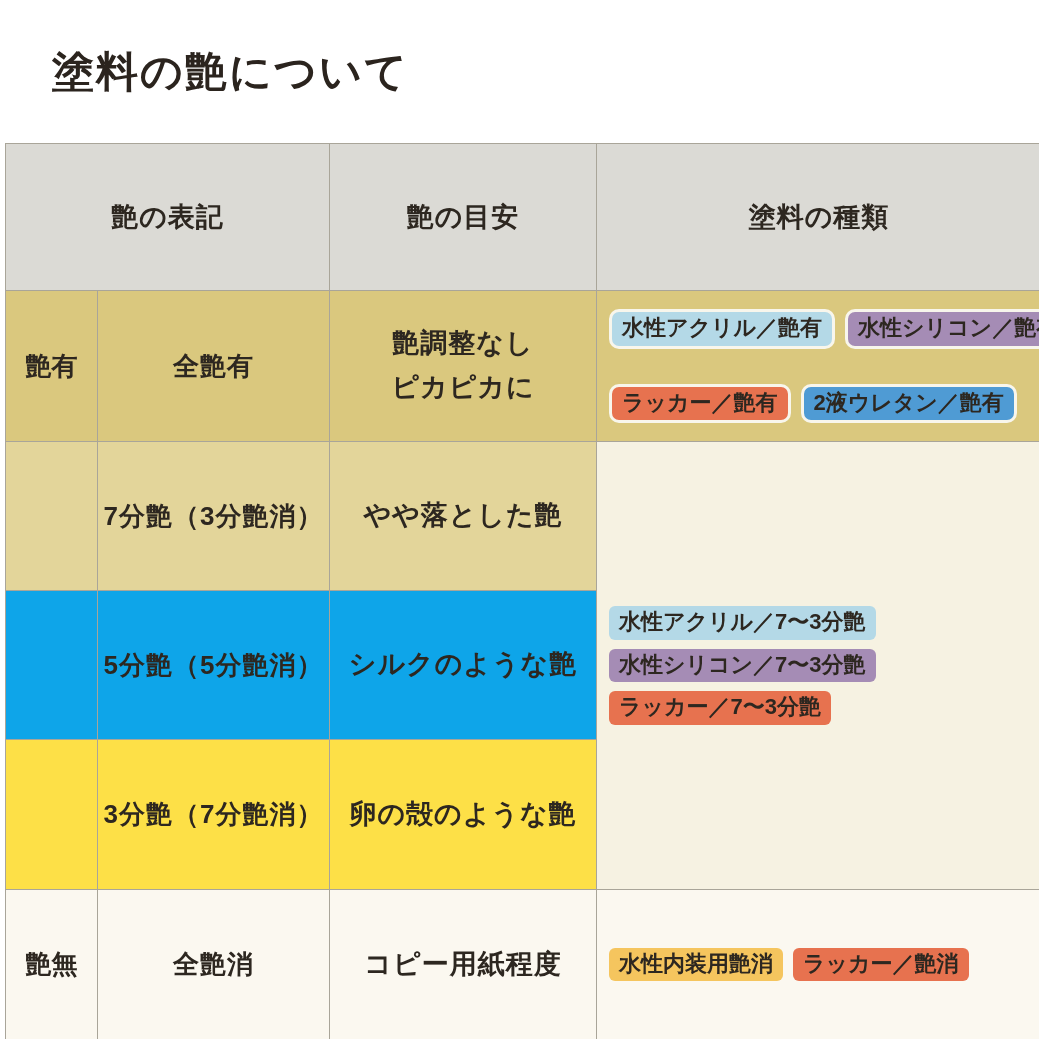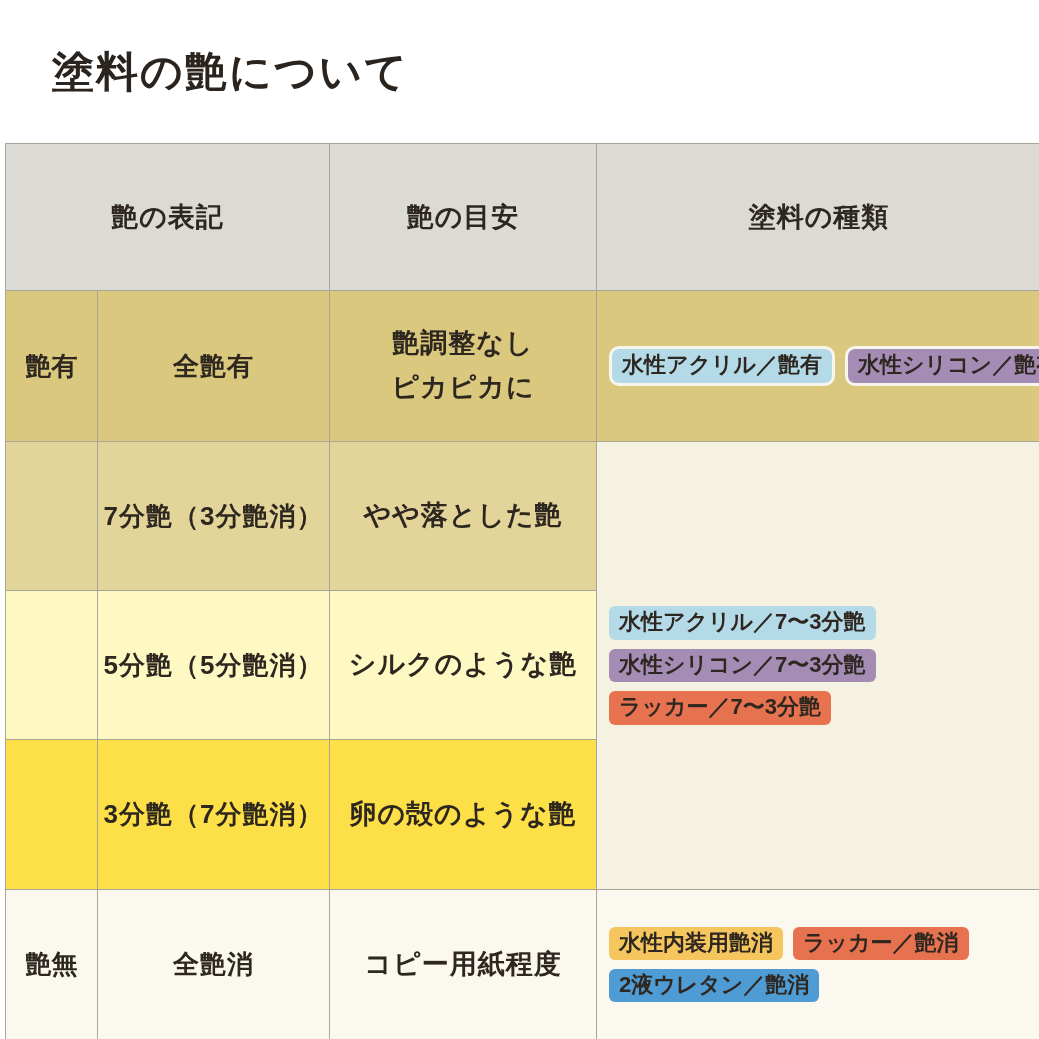--- a/index.html
+++ b/index.html
@@ -20,21 +20,21 @@
     border-top:1px solid #a9a599;border-left:1px solid #a9a599;
   }
   .cell{
     border-right:1px solid #a9a599;border-bottom:1px solid #a9a599;
     display:flex;align-items:center;justify-content:center;
     box-sizing:border-box;text-align:center;
   }
   .hdr{background:#dbdad5;font-size:27px;font-weight:bold;letter-spacing:1px;}
   .r-gloss{background:#dac87e;}
   .r-g7{background:#e3d59a;}
-  .r-g5{background:#fef9c3;text-align:right;}
+  .r-g5{background:#0ea5e9;text-align:right;}
   .r-g3{background:#fde047;}
   .r-matte{background:#fbf8f0;}
   .merged-types{background:#f6f2e2;}
   .cat{font-size:26px;font-weight:bold;}
   .body-txt{font-size:26px;font-weight:bold;letter-spacing:1px;}
   .guide-txt{font-size:27px;font-weight:bold;letter-spacing:1px;line-height:1.62;}
   .tags-cell{
     flex-direction:column;align-items:flex-start;justify-content:center;
     padding-left:12px;gap:9px;
   }
@@ -63,20 +63,24 @@
     <div>
       <div>艶調整なし</div>
       <div>ピカピカに</div>
     </div>
   </div>
   <div class="cell r-gloss tags-cell" style="grid-row:2;grid-column:4;gap:35px;">
     <div class="tag-line">
       <span class="tag outlined" style="background: rgb(180, 217, 231);">水性アクリル／艶有</span>
       <span class="tag outlined" style="background: rgb(165, 140, 181);">水性シリコン／艶有</span>
     </div>
+    <div class="tag-line">
+      <span class="tag outlined" style="background: rgb(231, 114, 79);">ラッカー／艶有</span>
+      <span class="tag outlined" style="background: rgb(79, 155, 212);">2液ウレタン／艶有</span>
+    </div>
   </div>
 
   <div class="cell r-g7" style="grid-row:3;grid-column:1;"></div>
   <div class="cell r-g7 body-txt" style="grid-row:3;grid-column:2;">7分艶（3分艶消）</div>
   <div class="cell r-g7 guide-txt" style="grid-row:3;grid-column:3;">やや落とした艶</div>
 
   <div class="cell merged-types tags-cell" style="grid-row:3/6;grid-column:4;">
     <span class="tag" style="background: rgb(180, 217, 231);">水性アクリル／7〜3分艶</span>
     <span class="tag" style="background: rgb(165, 140, 181);">水性シリコン／7〜3分艶</span>
     <span class="tag" style="background: rgb(231, 114, 79);">ラッカー／7〜3分艶</span>
@@ -91,18 +95,15 @@
   <div class="cell r-g3 guide-txt" style="grid-row:5;grid-column:3;">卵の殻のような艶</div>
 
   <div class="cell r-matte cat" style="grid-row:6;grid-column:1;">艶無</div>
   <div class="cell r-matte body-txt" style="grid-row:6;grid-column:2;">全艶消</div>
   <div class="cell r-matte guide-txt" style="grid-row:6;grid-column:3;">コピー用紙程度</div>
   <div class="cell r-matte tags-cell" style="grid-row:6;grid-column:4;">
     <div class="tag-line">
       <span class="tag" style="background: rgb(245, 197, 94);">水性内装用艶消</span>
       <span class="tag" style="background: rgb(231, 114, 79);">ラッカー／艶消</span>
     </div>
-    <div class="tag-line">
-      <span class="tag" style="background: rgb(79, 155, 212);">2液ウレタン／艶消</span>
-    </div>
   </div>
 
 </div>
 
 </body></html>

